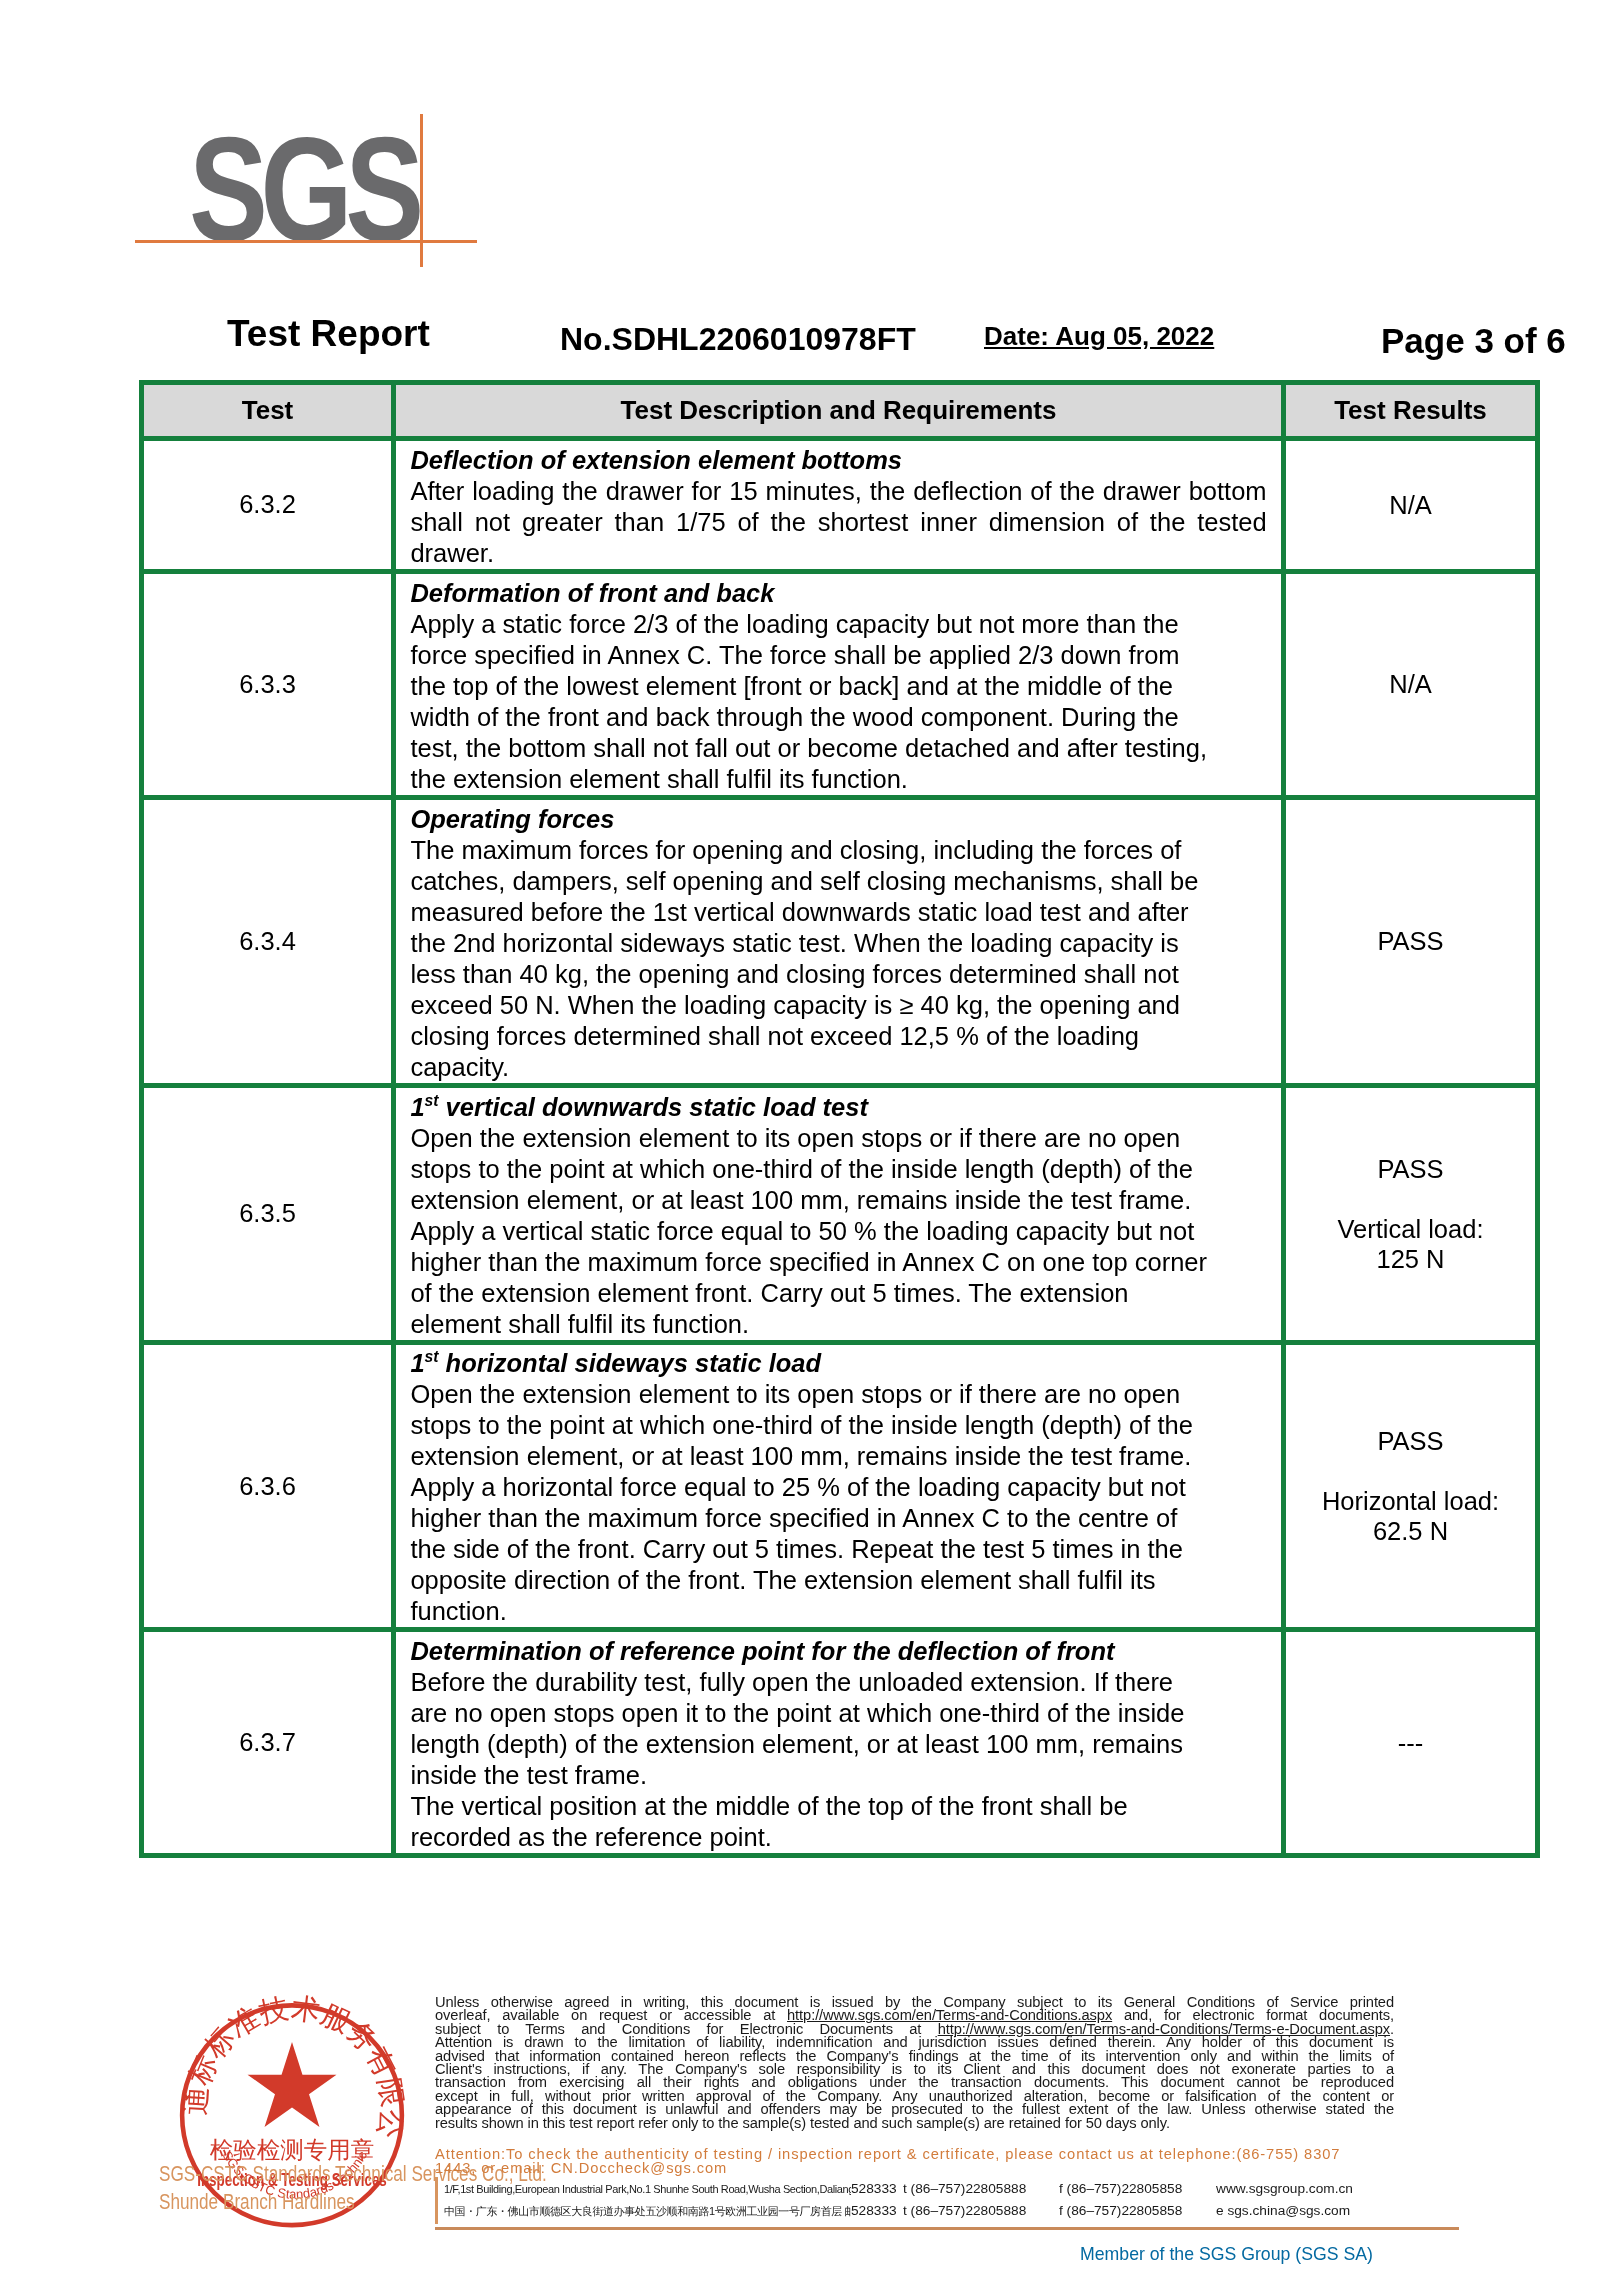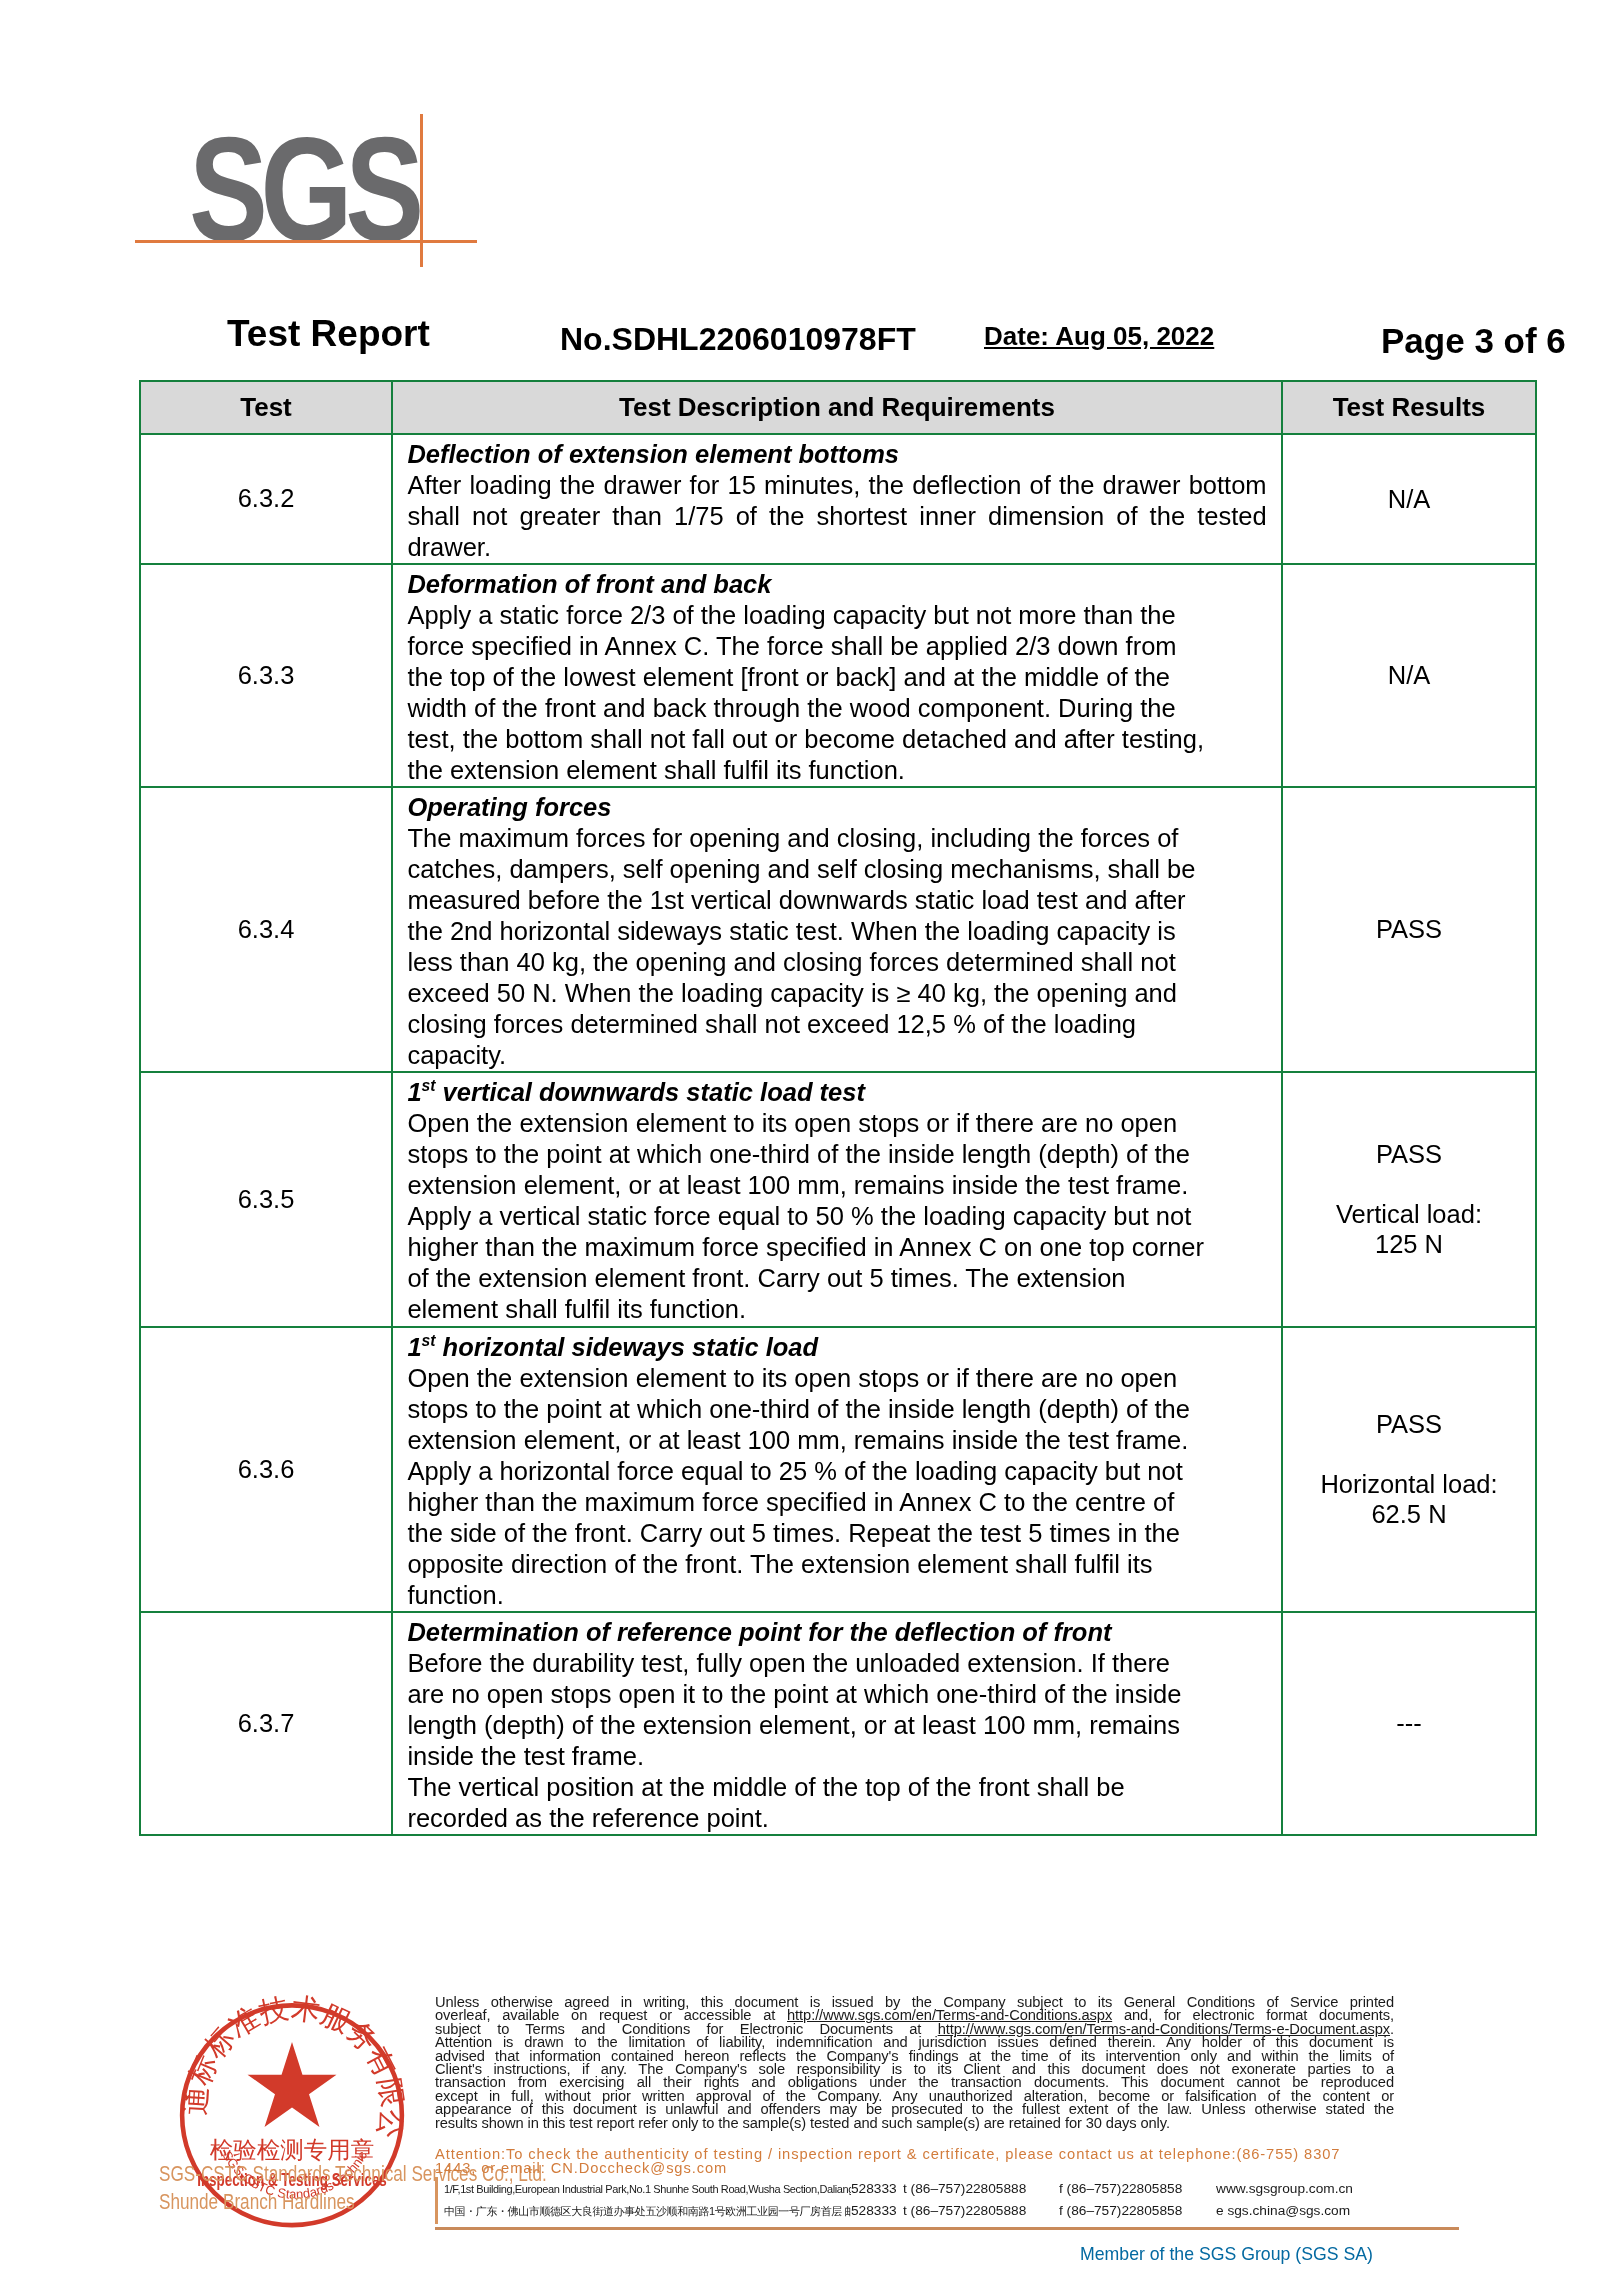--- a/index.html
+++ b/index.html
@@ -18,21 +18,21 @@
   .report-header { position: absolute; top: 313px; left: 0; width: 1623px; height: 46px; }
   .report-header span { position: absolute; font-weight: bold; white-space: nowrap; }
   .rh-title { left: 227px; top: 0; font-size: 37px; }
   .rh-no    { left: 560px; top: 7.9px; font-size: 32px; }
   .rh-date  { left: 984px; top: 7.9px; font-size: 26px; text-decoration: underline; }
   .rh-page  { left: 1381px; top: 7.9px; font-size: 35px; }
 
   
   table.report { position: absolute; left: 139px; top: 380px; width: 1396px;
                  border-collapse: collapse; table-layout: fixed; }
-  table.report td, table.report th { border: 2px solid #15803d; padding: 0; vertical-align: middle; margin-top: 36px; }
+  table.report td, table.report th { border: 5px solid #15803d; padding: 0; vertical-align: middle; margin-top: 36px; }
   table.report th { background: #d9d9d9; font-weight: bold; font-size: 26px; height: 51px; text-align: center; }
   col.c-test { width: 252px; }
   col.c-desc { width: 890px; }
   col.c-res  { width: 254px; }
   td.clause { text-align: center; font-size: 25.5px; }
   td.desc { padding: 3.9px 14.4px 0 14.4px !important; font-size: 25.5px; line-height: 31px; vertical-align: top !important; }
   td.desc .title { font-weight: bold; font-style: italic; display: block; }
   td.desc .body { display: block; white-space: pre-line; }
   td.desc.justify .body { text-align: justify; }
   td.result { text-align: center; font-size: 25.5px; line-height: 30px; }
@@ -216,21 +216,21 @@
 <div class="disclaimer" id="disclaimer">
     <p>Unless otherwise agreed in writing, this document is issued by the Company subject to its General Conditions of Service printed</p>
     <p>overleaf, available on request or accessible at <a>http://www.sgs.com/en/Terms-and-Conditions.aspx</a> and, for electronic format documents,</p>
     <p>subject to Terms and Conditions for Electronic Documents at <a>http://www.sgs.com/en/Terms-and-Conditions/Terms-e-Document.aspx</a>.</p>
     <p>Attention is drawn to the limitation of liability, indemnification and jurisdiction issues defined therein. Any holder of this document is</p>
     <p>advised that information contained hereon reflects the Company's findings at the time of its intervention only and within the limits of</p>
     <p>Client's instructions, if any. The Company's sole responsibility is to its Client and this document does not exonerate parties to a</p>
     <p>transaction from exercising all their rights and obligations under the transaction documents. This document cannot be reproduced</p>
     <p>except in full, without prior written approval of the Company. Any unauthorized alteration, become or falsification of the content or</p>
     <p>appearance of this document is unlawful and offenders may be prosecuted to the fullest extent of the law. Unless otherwise stated the</p>
-    <p class="last">results shown in this test report refer only to the sample(s) tested and such sample(s) are retained for 30 days only.</p>
+    <p class="last">results shown in this test report refer only to the sample(s) tested and such sample(s) are retained for 50 days only.</p>
   </div>
 <div class="attention">
   <p>Attention:To check the authenticity of testing / inspection report &amp; certificate, please contact us at telephone:(86-755) 8307</p>
   <p>1443, or email: CN.Doccheck@sgs.com</p>
 </div>
 
 <div class="address-bar"></div>
 <div class="address">
   <div class="row">
     <span class="addr">1/F,1st Building,European Industrial Park,No.1 Shunhe South Road,Wusha Section,Daliang Town,Shunde,Foshan,Guangdong,China</span>

